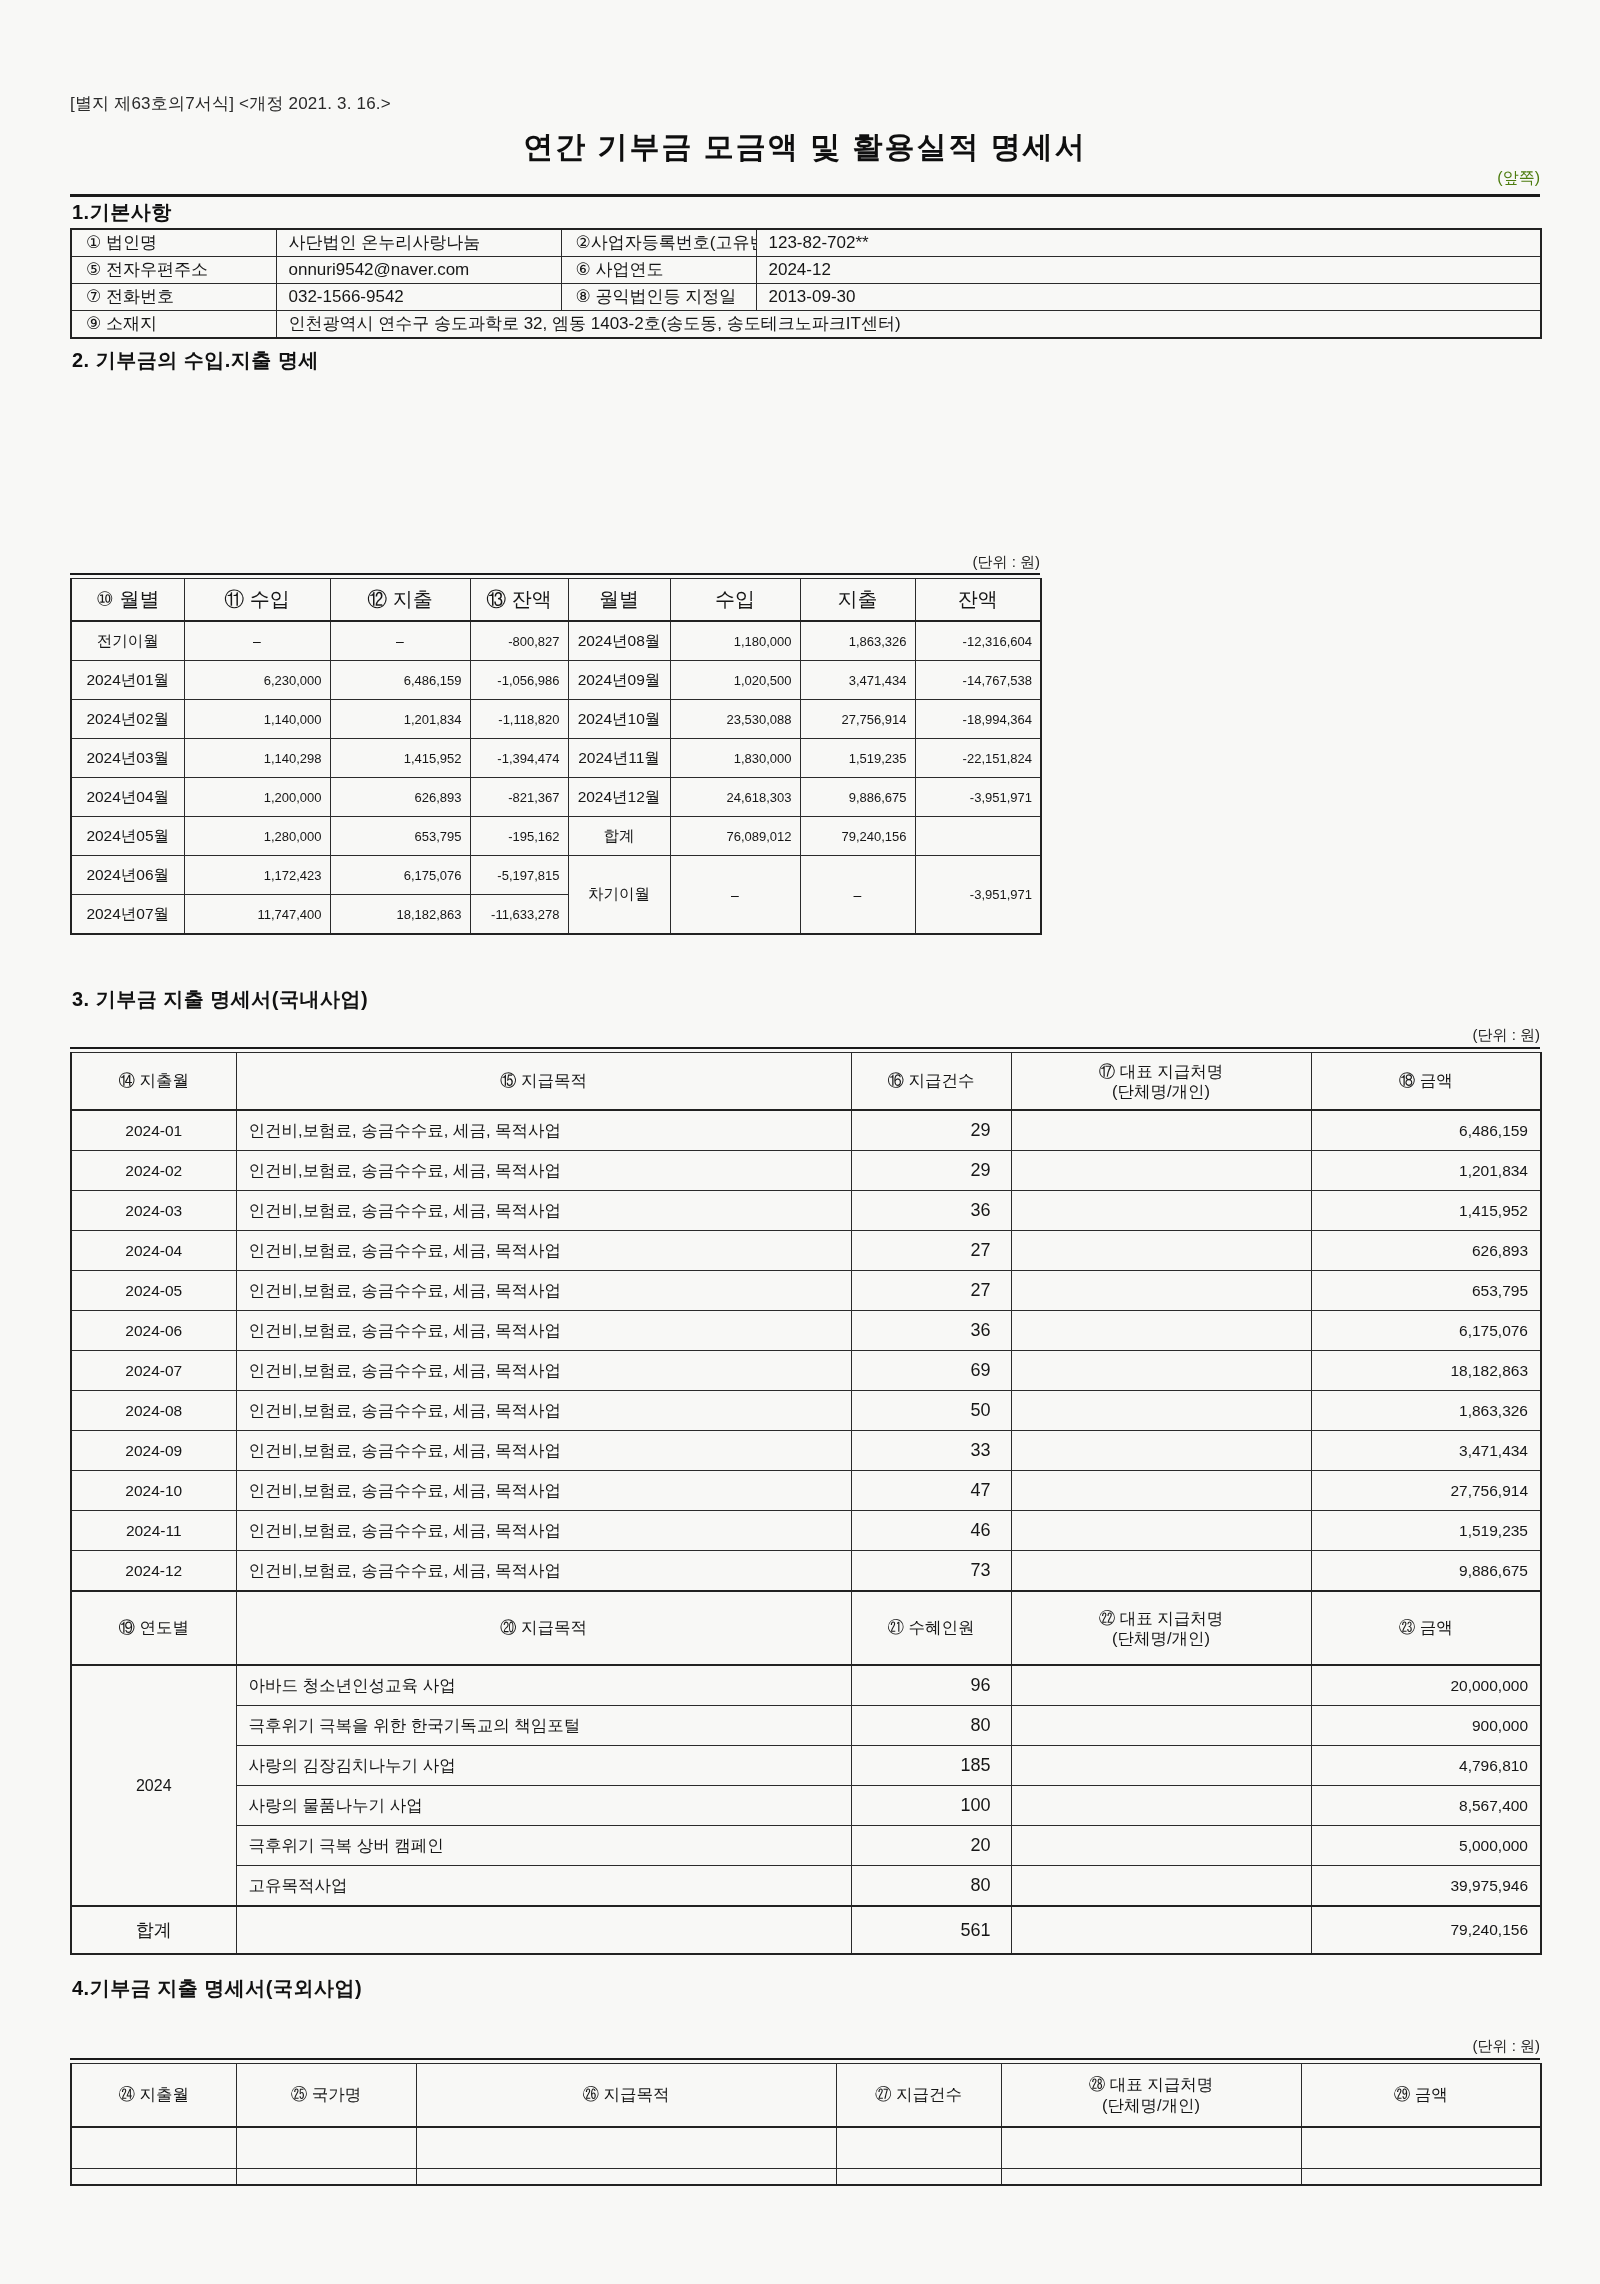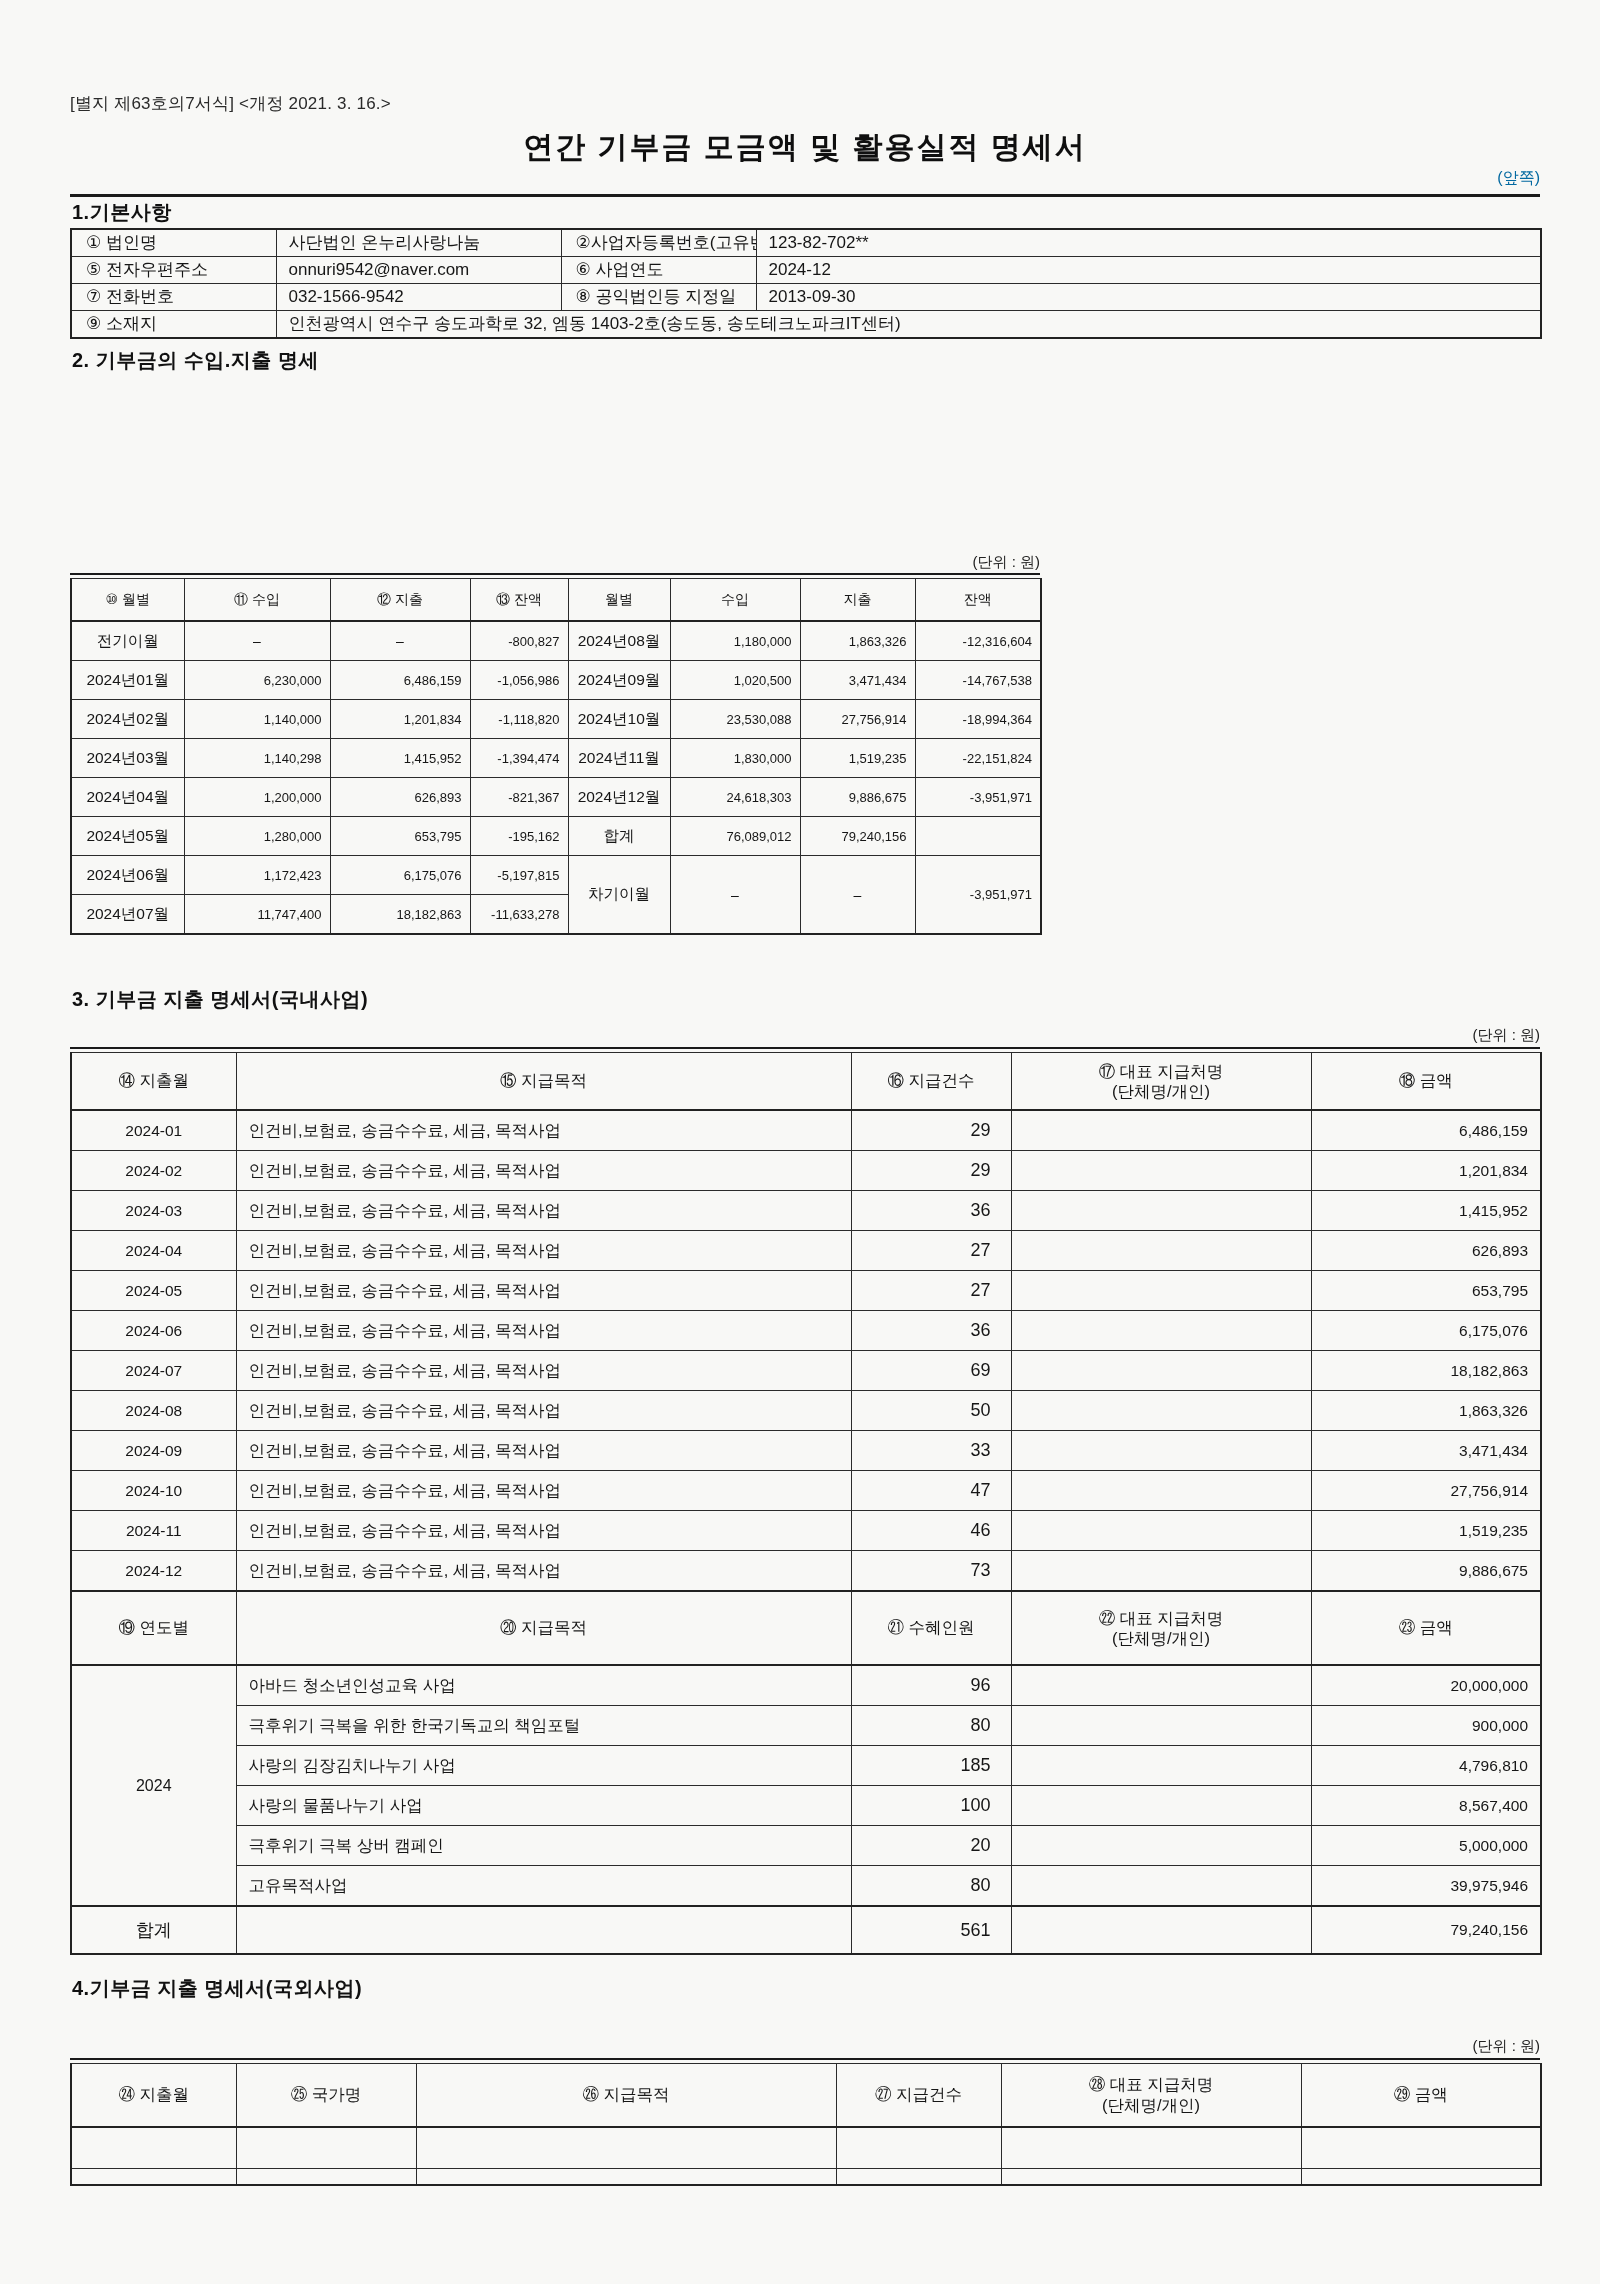--- a/index.html
+++ b/index.html
@@ -6,21 +6,21 @@
   body{
     width:1600px;height:2284px;
     background:#f8f8f6;
     font-family:"Liberation Sans","DejaVu Sans",sans-serif;
     color:#161616;
     -webkit-font-smoothing:antialiased;
   }
   .sheet{padding:94px 60px 0 70px;}
   .form-ref{font-size:17px;line-height:1.2;color:#2a2a2a;letter-spacing:0.2px;}
   .title{margin-top:14px;font-size:30px;font-weight:700;text-align:center;letter-spacing:2px;line-height:1.25;color:#0f0f0f;}
-  .front{margin-top:2px;font-size:16px;line-height:1.3;text-align:right;color:#0369a1;}
+  .front{margin-top:2px;font-size:16px;line-height:1.3;text-align:right;color:#4d7c0f;}
   .rule{margin-top:5px;border-top:3px solid #1a1a1a;}
   .sec-head{font-size:20px;font-weight:700;line-height:1.3;letter-spacing:0.5px;color:#111;}
   .h1{padding:2px 0 3px 2px;}
   .h2{margin-top:8px;padding-left:2px;}
   .h3{margin-top:51px;padding-left:2px;}
   .h4{margin-top:20px;padding-left:2px;}
   .unit{font-size:15px;line-height:1.25;text-align:right;color:#222;}
   .u2{width:970px;margin-top:180px;margin-bottom:2px;}
   .u3{margin-top:14px;margin-bottom:2px;}
   .u4{margin-top:36px;margin-bottom:2px;}
@@ -28,21 +28,21 @@
   table{border-collapse:collapse;table-layout:fixed;}
   td{border:1px solid #2b2b2b;overflow:hidden;white-space:nowrap;}
   
   .t1{width:1470px;border:2px solid #222;}
   .t1 td{height:26px;font-size:17px;padding:0 8px;}
   .t1 .lab{padding-left:14px;text-align:left;}
   .t1 .val{padding-left:12px;text-align:left;}
   
   .t2{width:970px;border:2px solid #222;border-top:1.5px solid #222;}
   .t2 td{height:36px;}
-  .t2 .hd td{height:39px;font-size:14px;text-align:center;border-bottom:2px solid #222;}
+  .t2 .hd td{height:39px;font-size:20px;text-align:center;border-bottom:2px solid #222;}
   .t2 .mon{font-size:15.5px;text-align:center;}
   .t2 .num{font-size:13px;text-align:right;padding-right:8px;}
   .t2 .dash{font-size:14px;text-align:center;}
   
   .t3{width:1470px;border:2px solid #222;border-top:1.5px solid #222;}
   .t3 td{height:37px;}
   .t3 .hd td{height:54px;font-size:16.5px;text-align:center;border-bottom:2px solid #222;}
   .t3 .hd2 td{height:70px;font-size:16.5px;text-align:center;border-top:2px solid #222;border-bottom:2px solid #222;}
   .t3 .mon{font-size:15.5px;text-align:center;}
   .t3 .pur{font-size:16.5px;text-align:left;padding-left:12px;}

